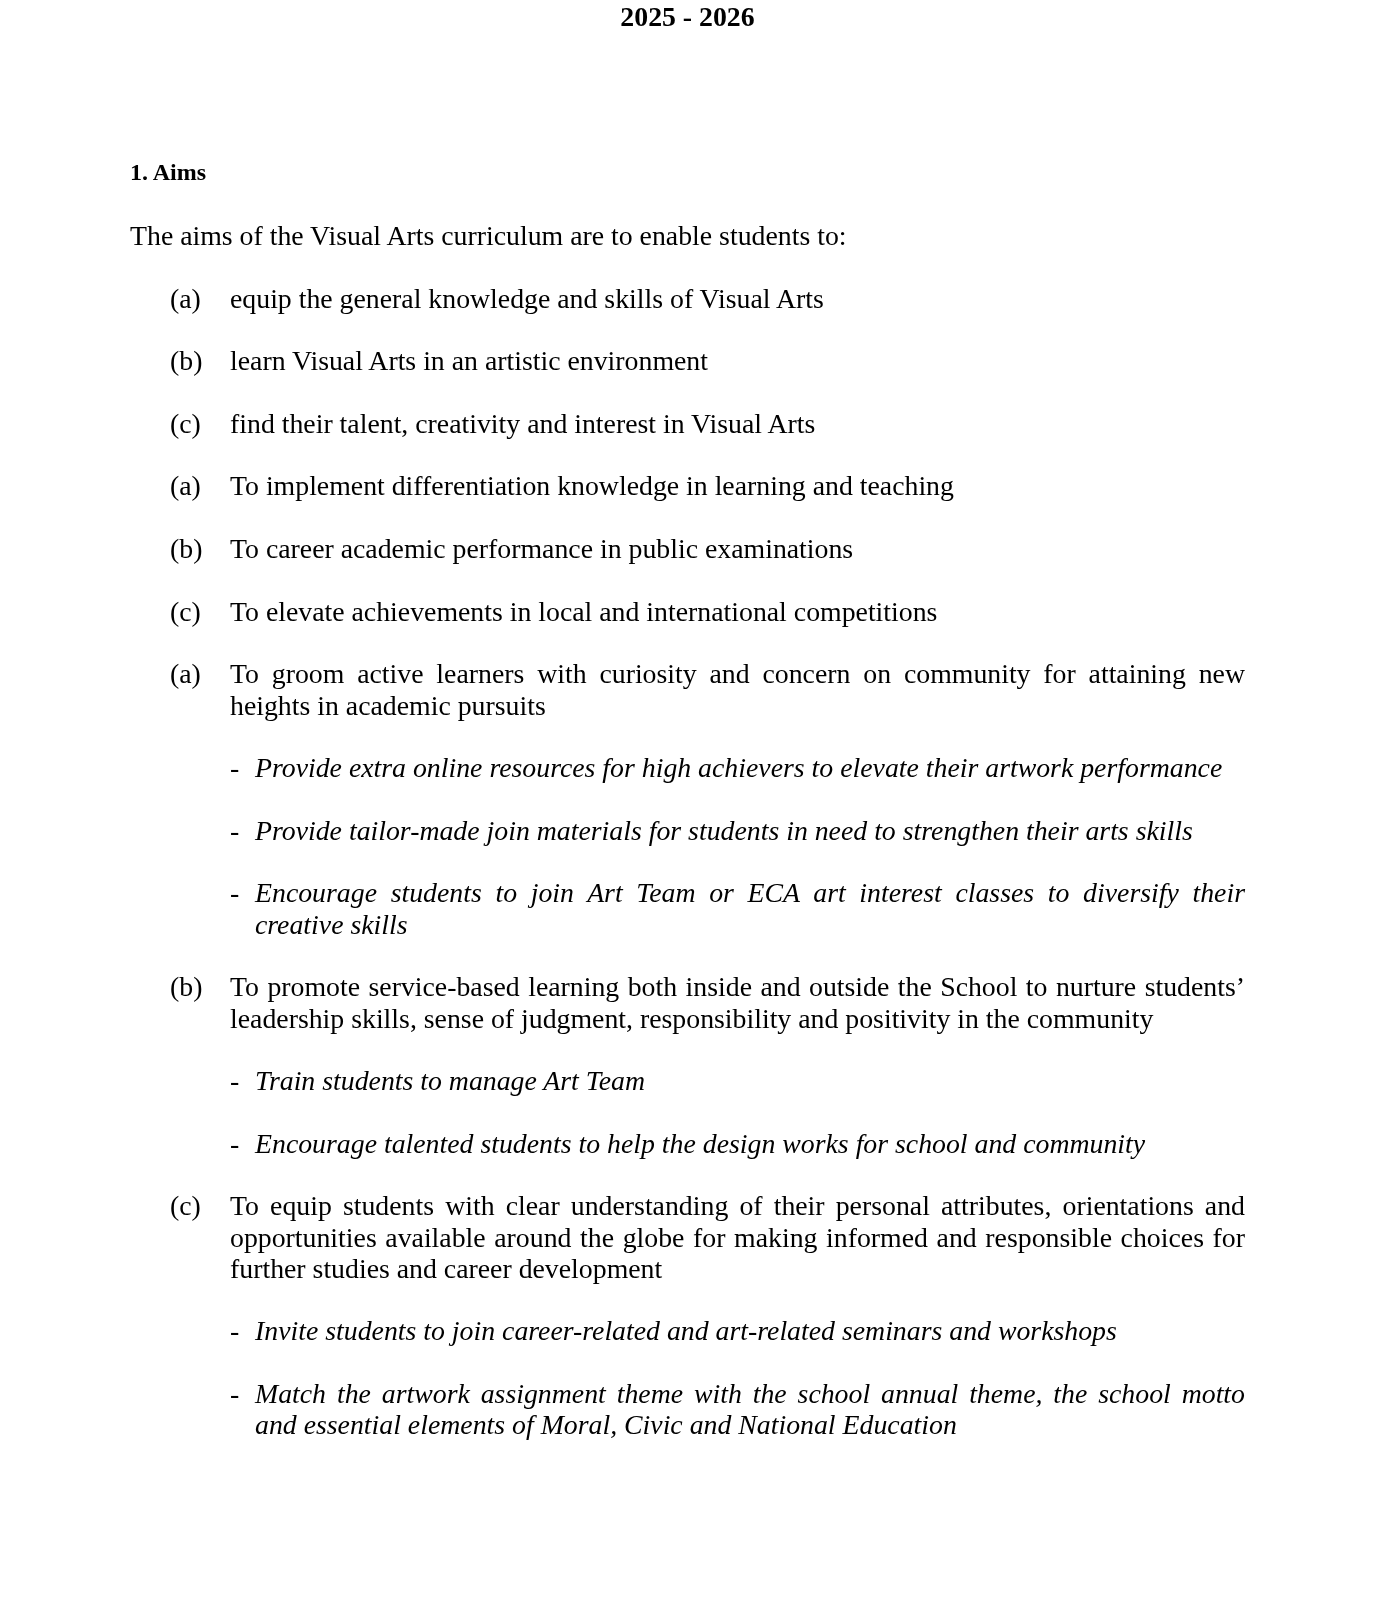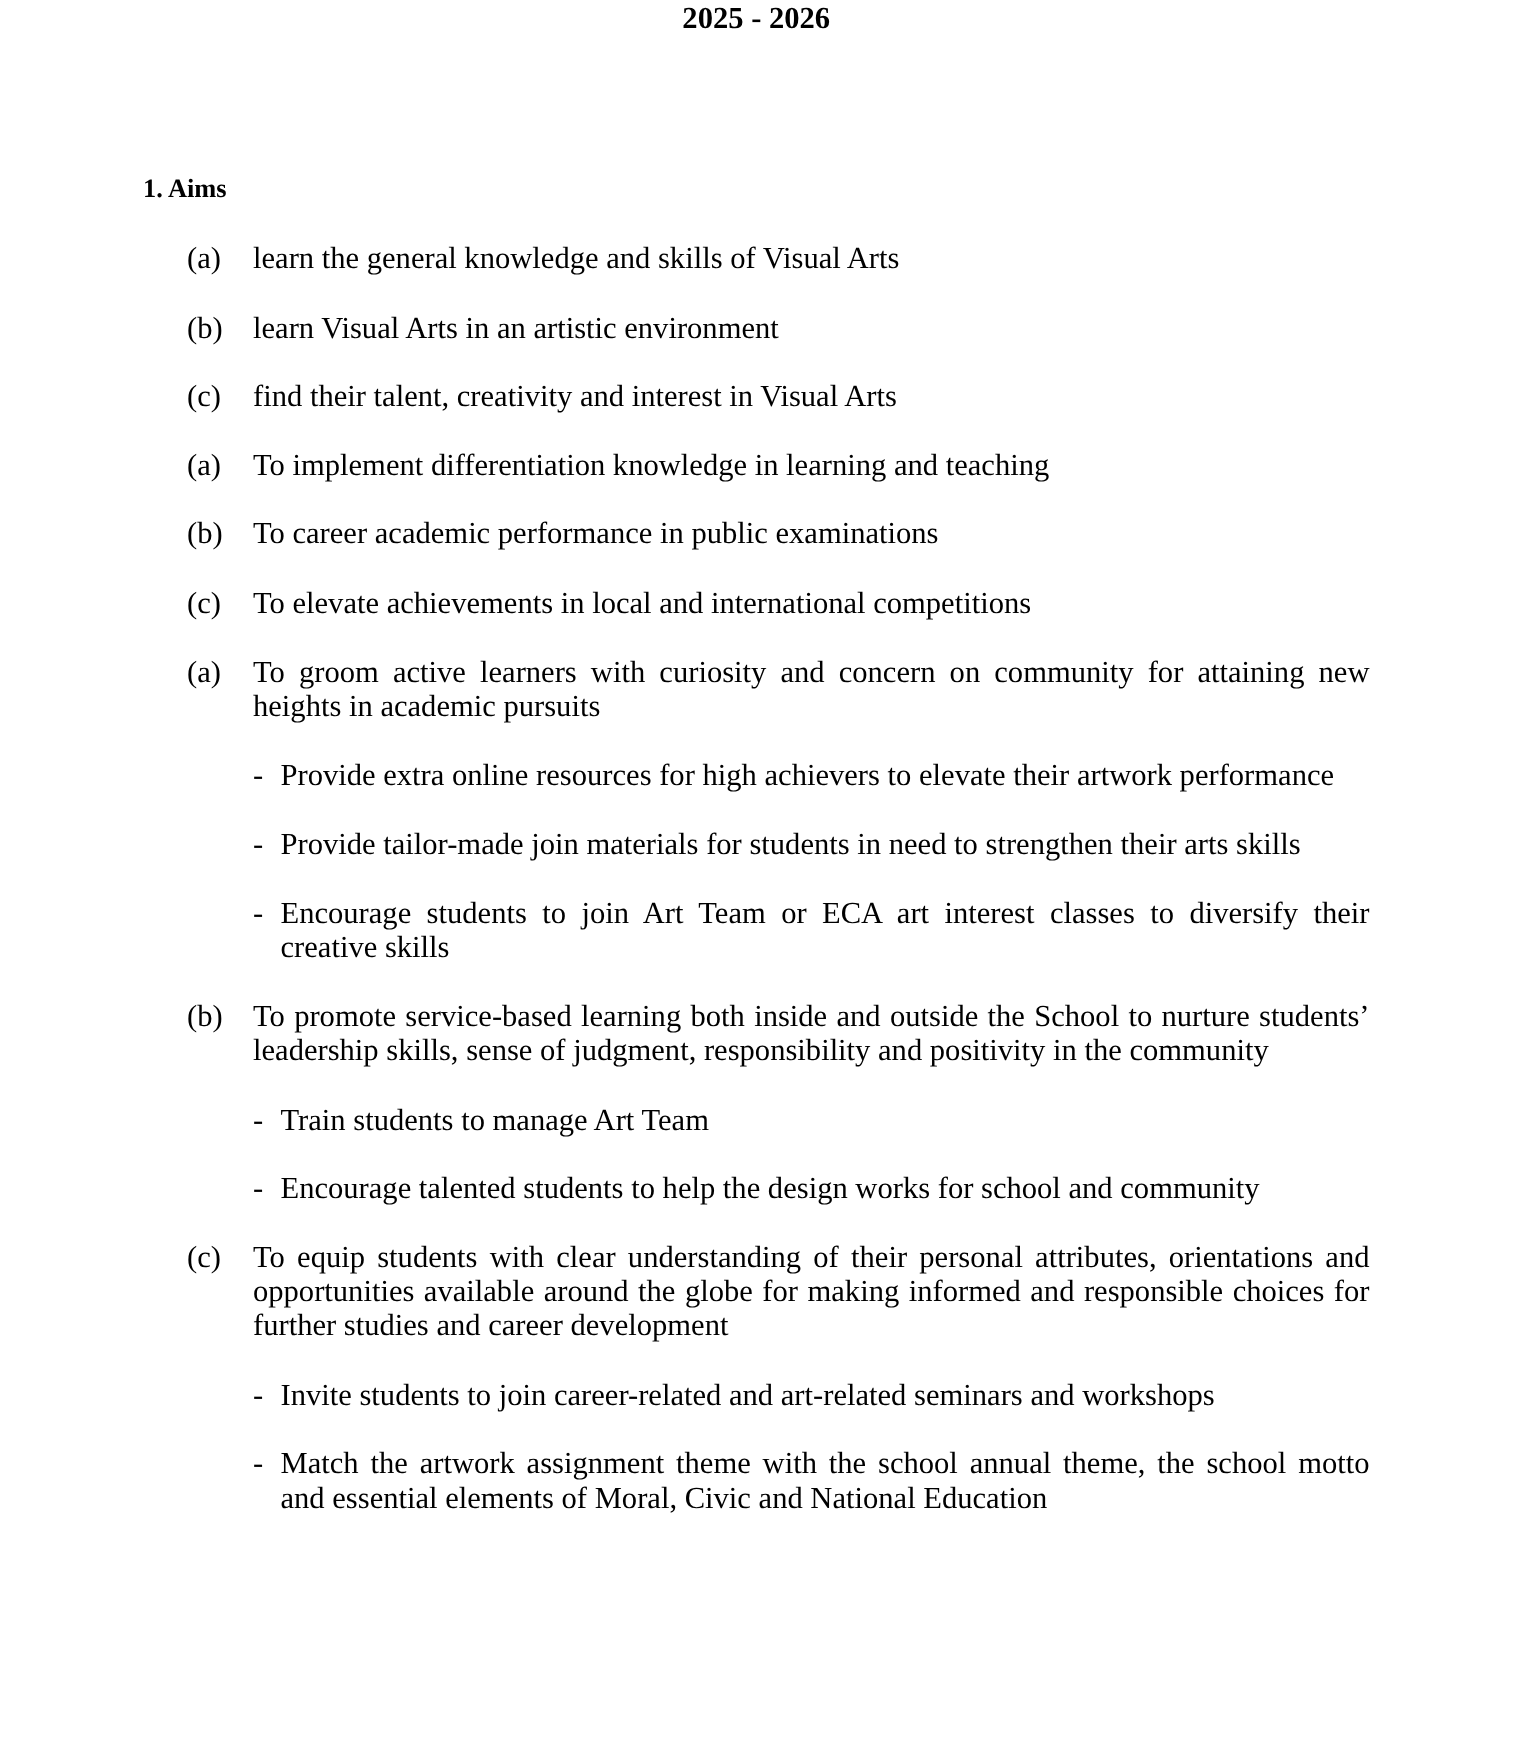--- a/index.html
+++ b/index.html
@@ -52,35 +52,37 @@
     display: flex;
     margin-left: 100px;
     margin-bottom: 31.3px;
   }
   .dash {
     flex: 0 0 25px;
     width: 25px;
   }
   .sub-text {
     flex: 1;
+    font-style: italic;
   }
 </style>
 </head>
 <body>
 
 <div class="doc">
 
   <div class="doc-title">2025 - 2026</div>
 
   <section>
     <h2 class="sec-heading">1. Aims</h2>
+    <p class="para">The aims of the Visual Arts curriculum are to enable students to:</p>
 
     <div class="item">
       <span class="item-label">(a)</span>
-      <span class="item-text">learn the general knowledge and skills of Visual Arts</span>
+      <span class="item-text">equip the general knowledge and skills of Visual Arts</span>
     </div>
     <div class="item">
       <span class="item-label">(b)</span>
       <span class="item-text">learn Visual Arts in an artistic environment</span>
     </div>
     <div class="item">
       <span class="item-label">(c)</span>
       <span class="item-text">find their talent, creativity and interest in Visual Arts</span>
     </div>
   </section>

